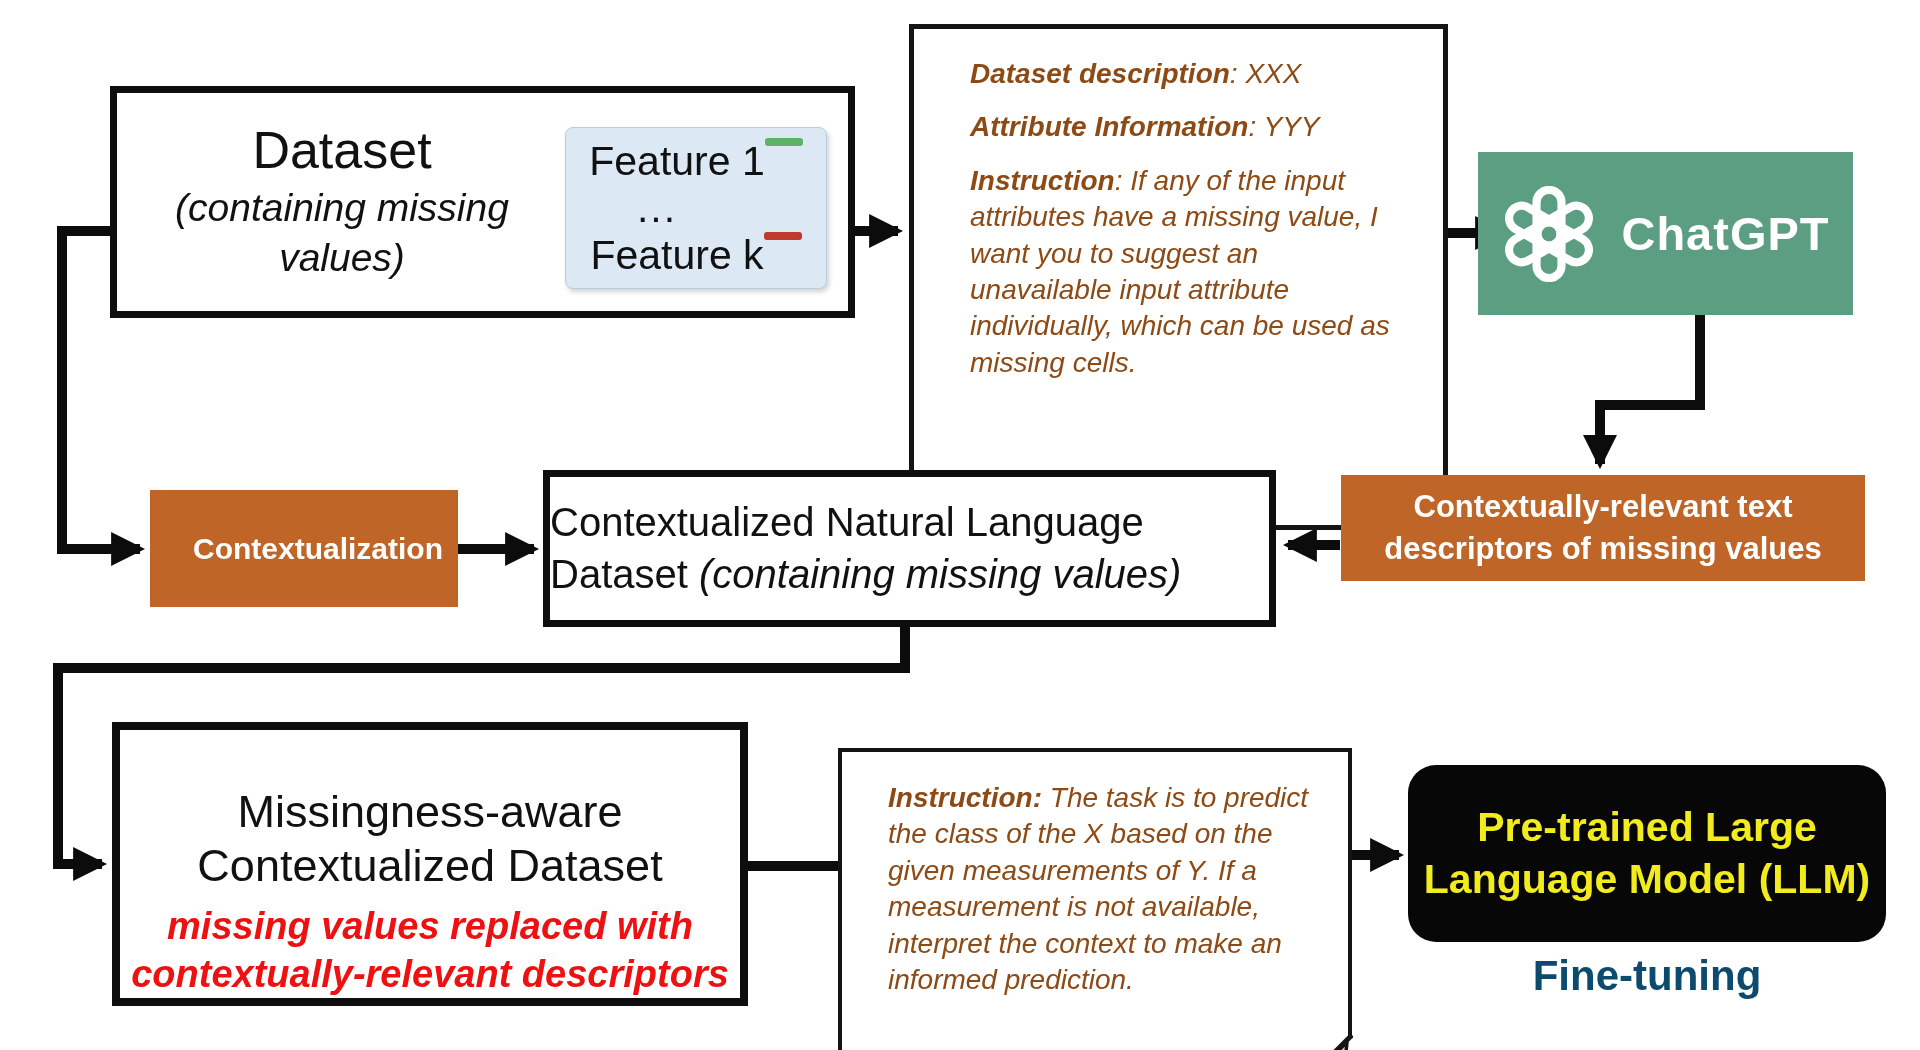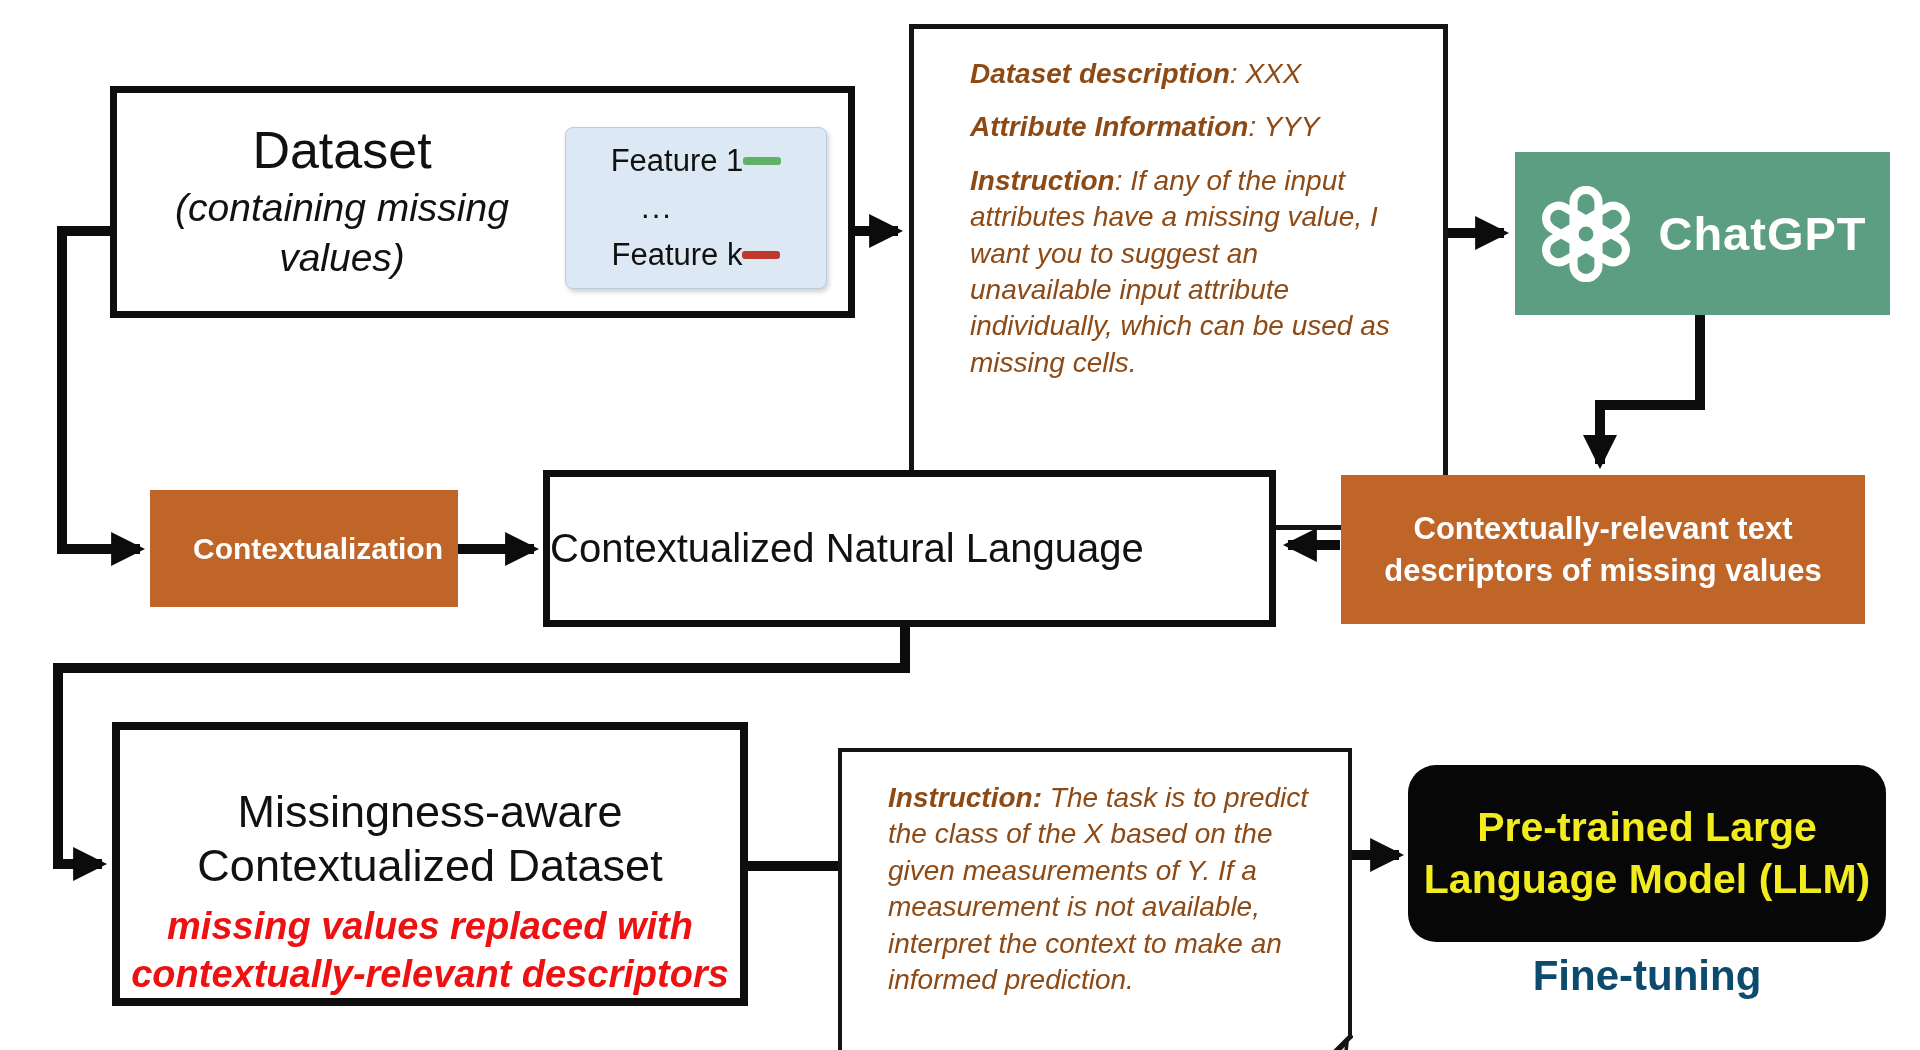--- a/index.html
+++ b/index.html
@@ -10,40 +10,40 @@
   .stage *{box-sizing:border-box;}
   svg.wires{position:absolute;left:0;top:0;z-index:1;}
   .box{position:absolute;z-index:2;}
 
   
   .dataset-box{left:110px;top:86px;width:745px;height:232px;background:#fff;border:7px solid #0e0e0e;}
   .dataset-text{position:absolute;left:10px;top:0;bottom:0;width:430px;display:flex;flex-direction:column;justify-content:center;align-items:center;text-align:center;}
   .dataset-title{font-size:52px;font-weight:500;line-height:1.1;margin-bottom:4px;}
   .dataset-sub{font-size:39px;font-style:italic;line-height:1.28;width:370px;}
   .feature-panel{position:absolute;left:448px;top:34px;width:262px;height:162px;background:#dce9f5;border:1px solid #b7cde2;border-radius:8px;box-shadow:2px 3px 5px rgba(0,0,0,.18);display:flex;flex-direction:column;justify-content:space-around;padding:10px 14px;}
-  .feature-row{display:flex;align-items:center;justify-content:center;font-size:31px;}
+  .feature-row{display:flex;justify-content:center;font-size:41px;}
   .feature-row.dots{margin-right:78px;letter-spacing:2px;}
   .dash{display:inline-block;width:38px;height:8px;border-radius:3px;background:#888;}
 
   
   .note{background:#fff;border:5px solid #141414;}
   .note-top{left:909px;top:24px;width:539px;height:506px;padding:27px 36px 10px 56px;}
   .note-bottom{left:838px;top:700px;width:514px;height:338px;border-width:4px;padding:28px 30px 25px 46px;margin-top:48px;}
   .note p{margin:0 0 17px 0;font-size:28px;font-style:italic;color:#8e4a15;line-height:1.3;}
   .note .lbl{font-weight:700;}
   .fold{position:absolute;right:-5px;bottom:-5px;width:52px;height:52px;}
 
   
-  .chatgpt-box{left:1515px;top:152px;width:375px;height:163px;background:#5b9e82;display:flex;align-items:center;justify-content:center;gap:24px;}
+  .chatgpt-box{left:1478px;top:152px;width:375px;height:163px;background:#5b9e82;display:flex;align-items:center;justify-content:center;gap:24px;}
   .chatgpt-label{color:#fff;font-size:47px;font-weight:700;letter-spacing:1px;}
 
   
   .orange{background:#c06528;color:#fff;font-weight:700;display:flex;align-items:center;justify-content:center;text-align:center;}
   .ctx-box{left:150px;top:490px;width:308px;height:117px;font-size:30px;padding-left:28px;}
-  .desc-box{left:1341px;top:475px;width:524px;height:149px;font-size:31px;line-height:1.35;padding:0 22px;}
+  .desc-box{left:1341px;top:475px;width:524px;height:106px;font-size:31px;line-height:1.35;padding:0 22px;}
 
   
   .cnl-box{left:543px;top:470px;width:733px;height:157px;background:#fff;border:7px solid #0e0e0e;display:flex;flex-direction:column;align-items:flex-start;justify-content:center;text-align:center;font-size:40px;line-height:1.28;}
 
   
   .miss-box{left:112px;top:722px;width:636px;height:284px;background:#fff;border:8px solid #0e0e0e;display:flex;flex-direction:column;align-items:center;justify-content:flex-end;text-align:center;}
   .miss-title{font-size:45px;line-height:1.2;}
   .miss-red{font-size:38px;font-weight:700;font-style:italic;color:#ee1111;line-height:1.25;margin-top:10px;}
 
   
@@ -118,20 +118,21 @@
     </svg>
     <span class="chatgpt-label">ChatGPT</span>
   </div>
 
   <div class="box orange ctx-box">
     <span>Contextualization</span>
   </div>
 
   <div class="box cnl-box">
     <div>Contextualized Natural Language</div>
+    <div><span>Dataset </span><span style="font-style:italic">(containing missing values)</span></div>
   </div>
 
   <div class="box orange desc-box">
     <span>Contextually-relevant text descriptors of missing values</span>
   </div>
 
   <div class="box miss-box">
     <div class="miss-title">Missingness-aware</div>
     <div class="miss-title">Contextualized Dataset</div>
     <div class="miss-red">

